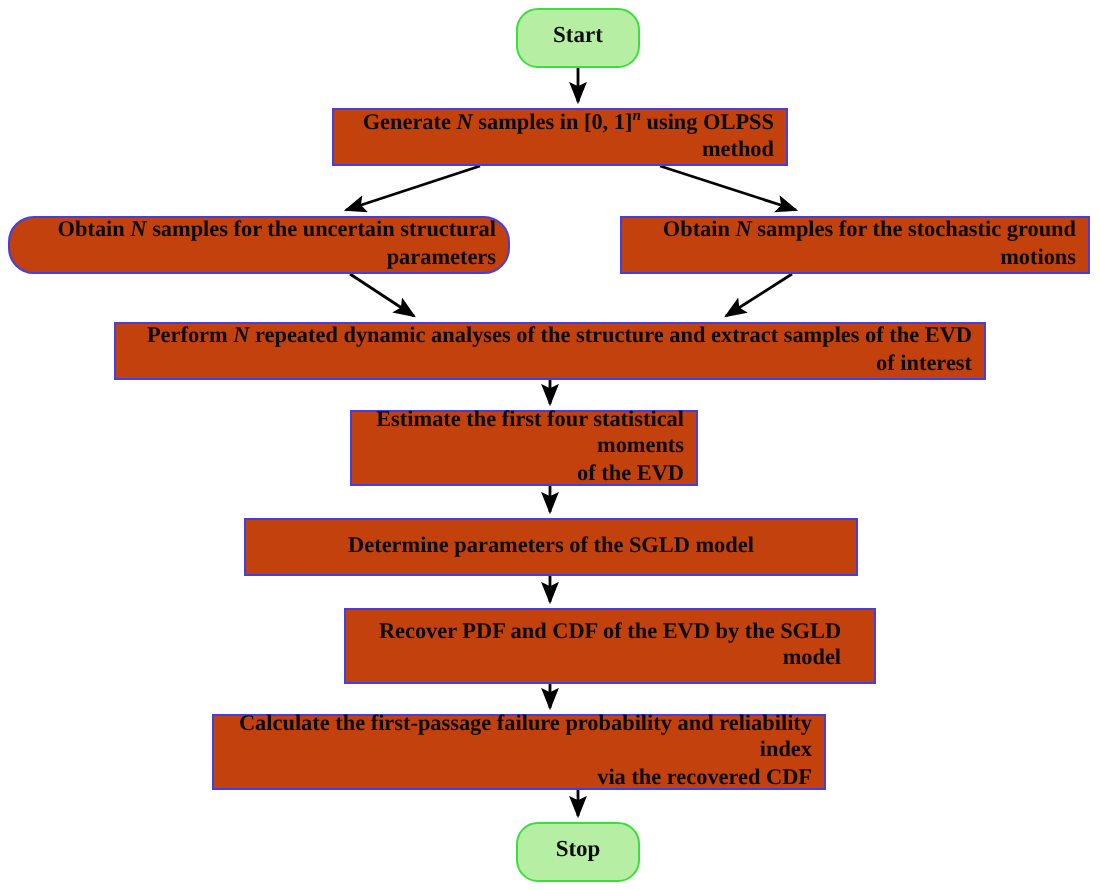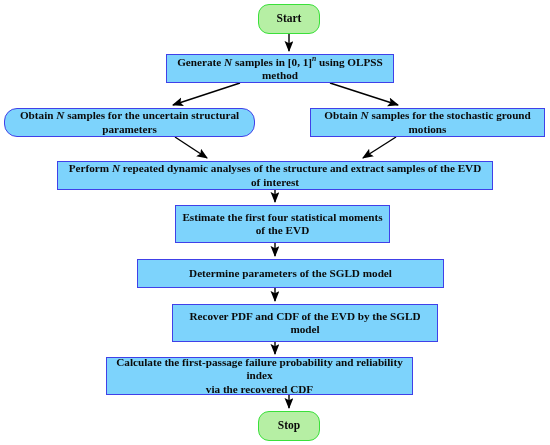--- a/index.html
+++ b/index.html
@@ -41,23 +41,24 @@
     padding: 0 6px;
     white-space: pre-line;
   }
   .terminator {
     background: #b6efa4;
     border: 1.6px solid #3ae03a;
     border-radius: 11px;
     font-size: 11.5px;
   }
   .process {
-    background: #7dd3fc;
+    background: #c2410c;
     border: 1.3px solid #4040e8;
     font-size: 11.2px;
+    text-align: right;
   }
   sup {
     font-size: 0.68em;
     vertical-align: super;
     font-style: italic;
   }
 </style>
 </head>
 <body>
 
@@ -104,25 +105,25 @@
   </div>
 
   <div class="node process" style="left:310px; top:108px; width:235px; height:29px;">
     <span class="label">Obtain <i>N</i> samples for the stochastic ground motions</span>
   </div>
 
   <div class="node process" style="left:57px; top:161px; width:436px; height:29px;">
     <span class="label">Perform <i>N</i> repeated dynamic analyses of the structure and extract samples of the EVD of interest</span>
   </div>
 
-  <div class="node process" style="left:175px; top:205px; width:215px; height:38px;">
+  <div class="node process" style="left:175px; top:205px; width:174px; height:38px;">
     <span class="label">Estimate the first four statistical moments<br>of the EVD</span>
   </div>
 
-  <div class="node process" style="left:122px; top:259px; width:307px; height:29px;margin-left:15px;">
+  <div class="node process" style="left:122px; top:259px; width:307px; height:29px;">
     <span class="label">Determine parameters of the SGLD model</span>
   </div>
 
   <div class="node process" style="left:172px; top:304px; width:266px; height:38px;">
     <span class="label">Recover PDF and CDF of the EVD by the SGLD<br>model</span>
   </div>
 
   <div class="node process" style="left:106px; top:357px; width:307px; height:38px;">
     <span class="label">Calculate the first-passage failure probability and reliability index<br>via the recovered CDF</span>
   </div>

